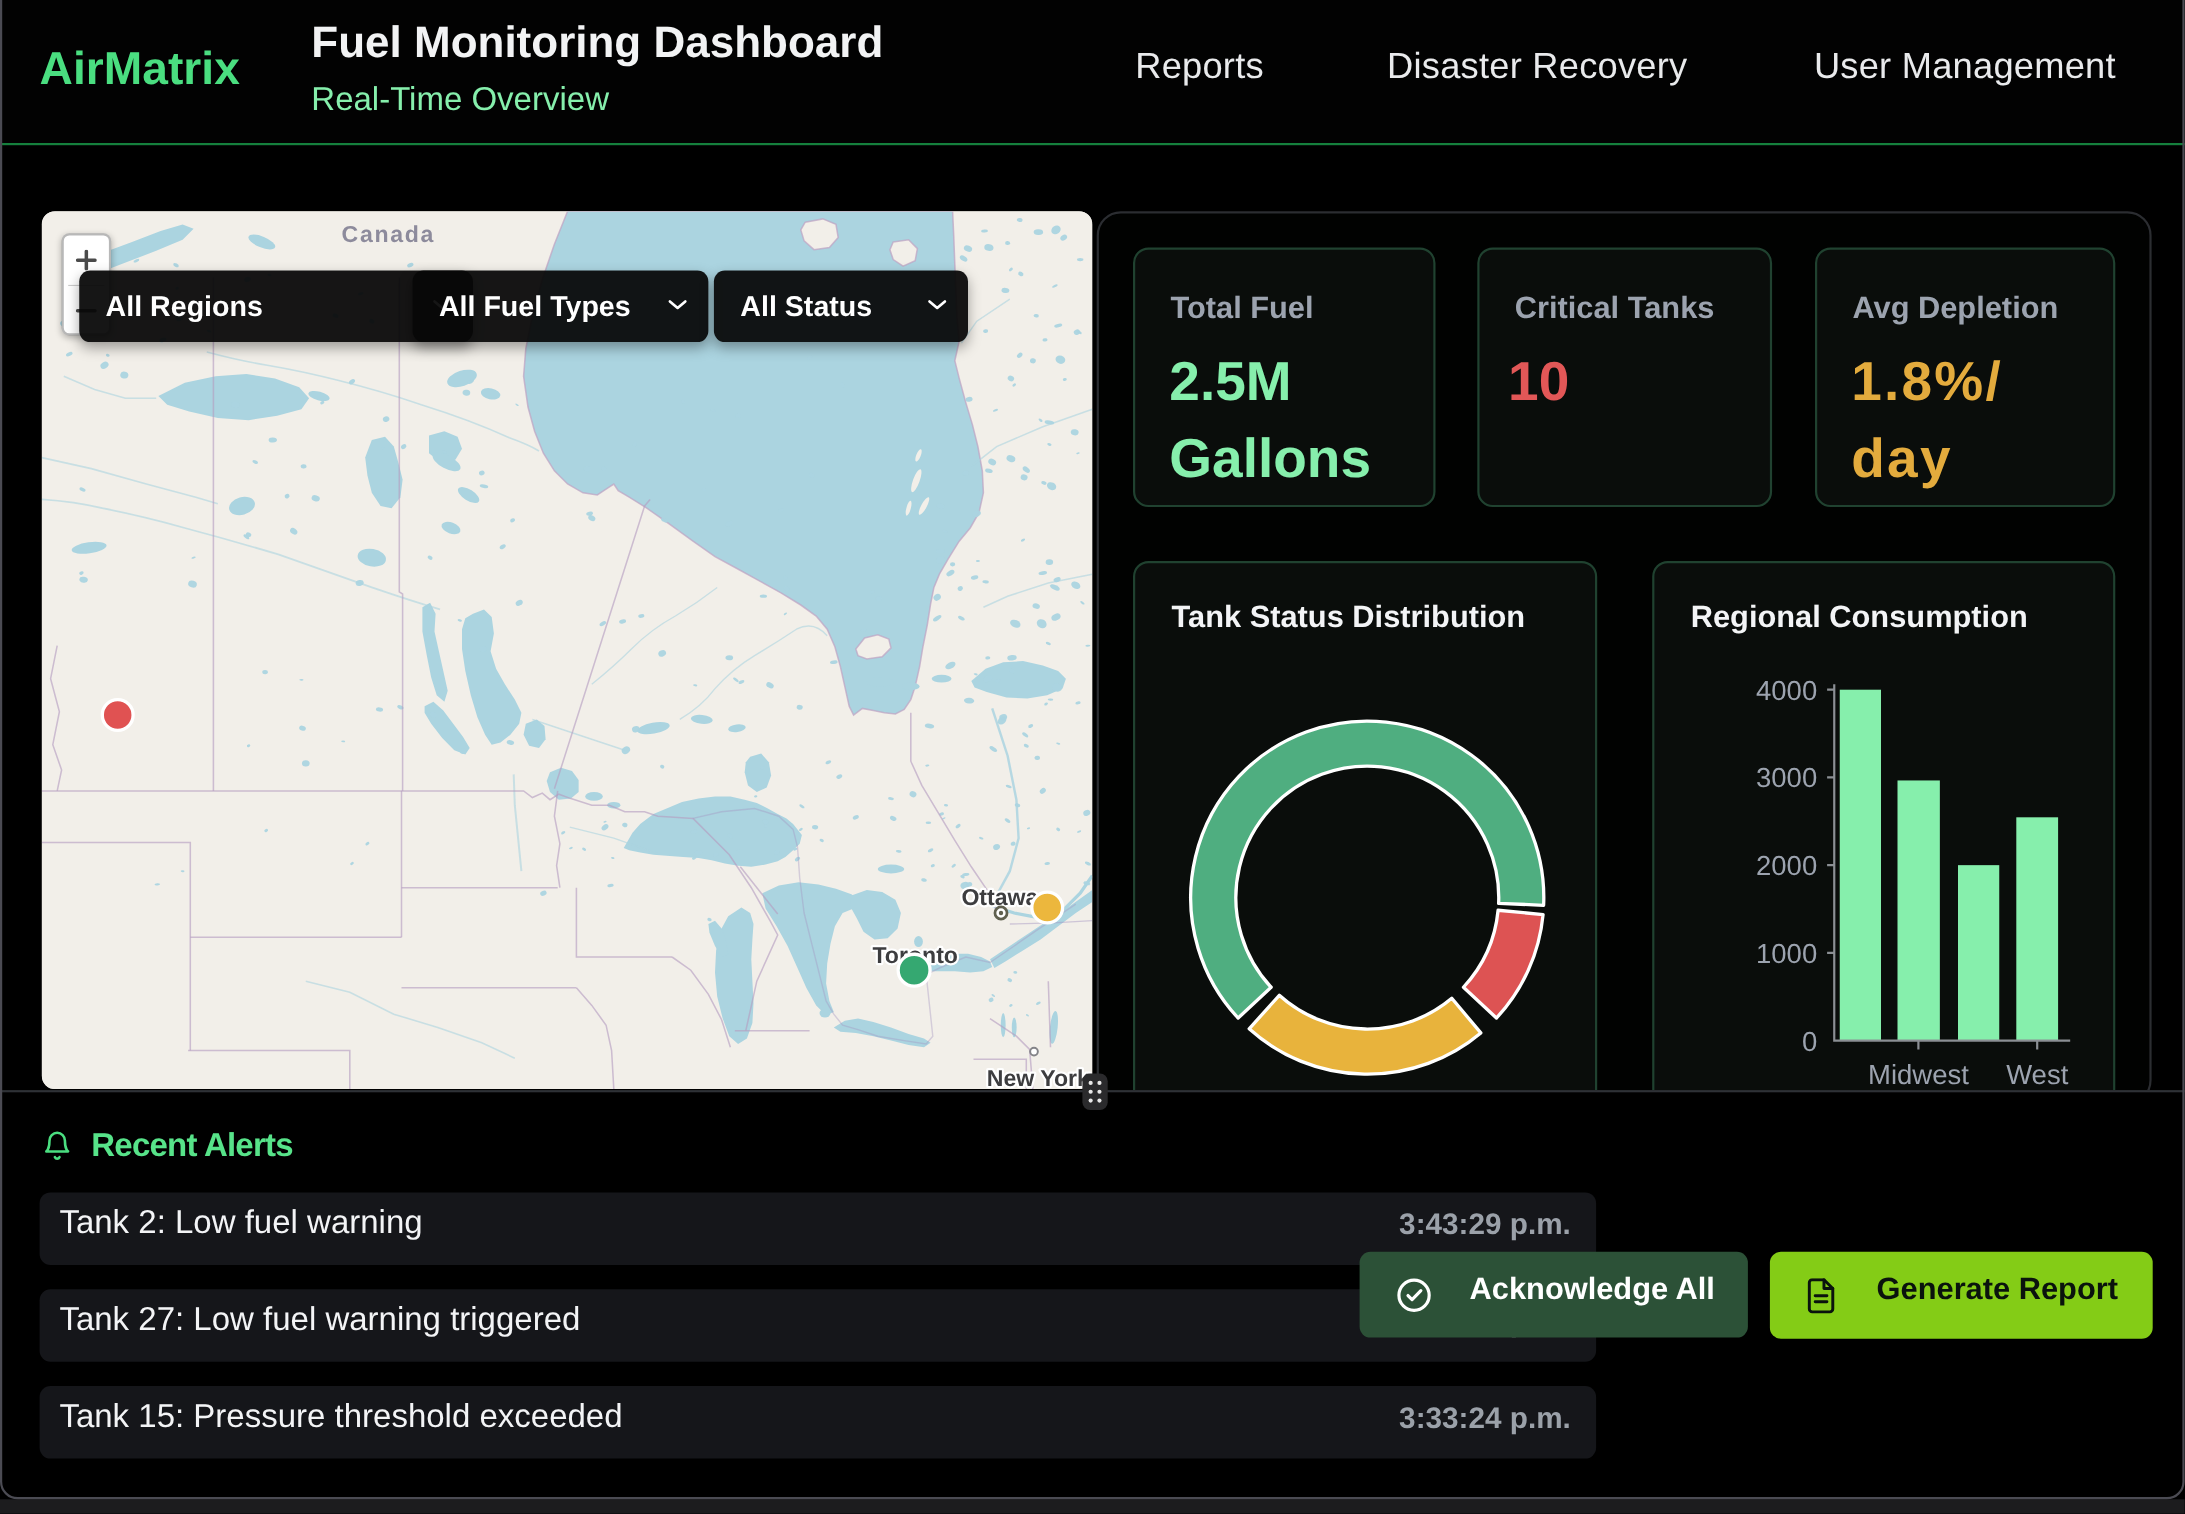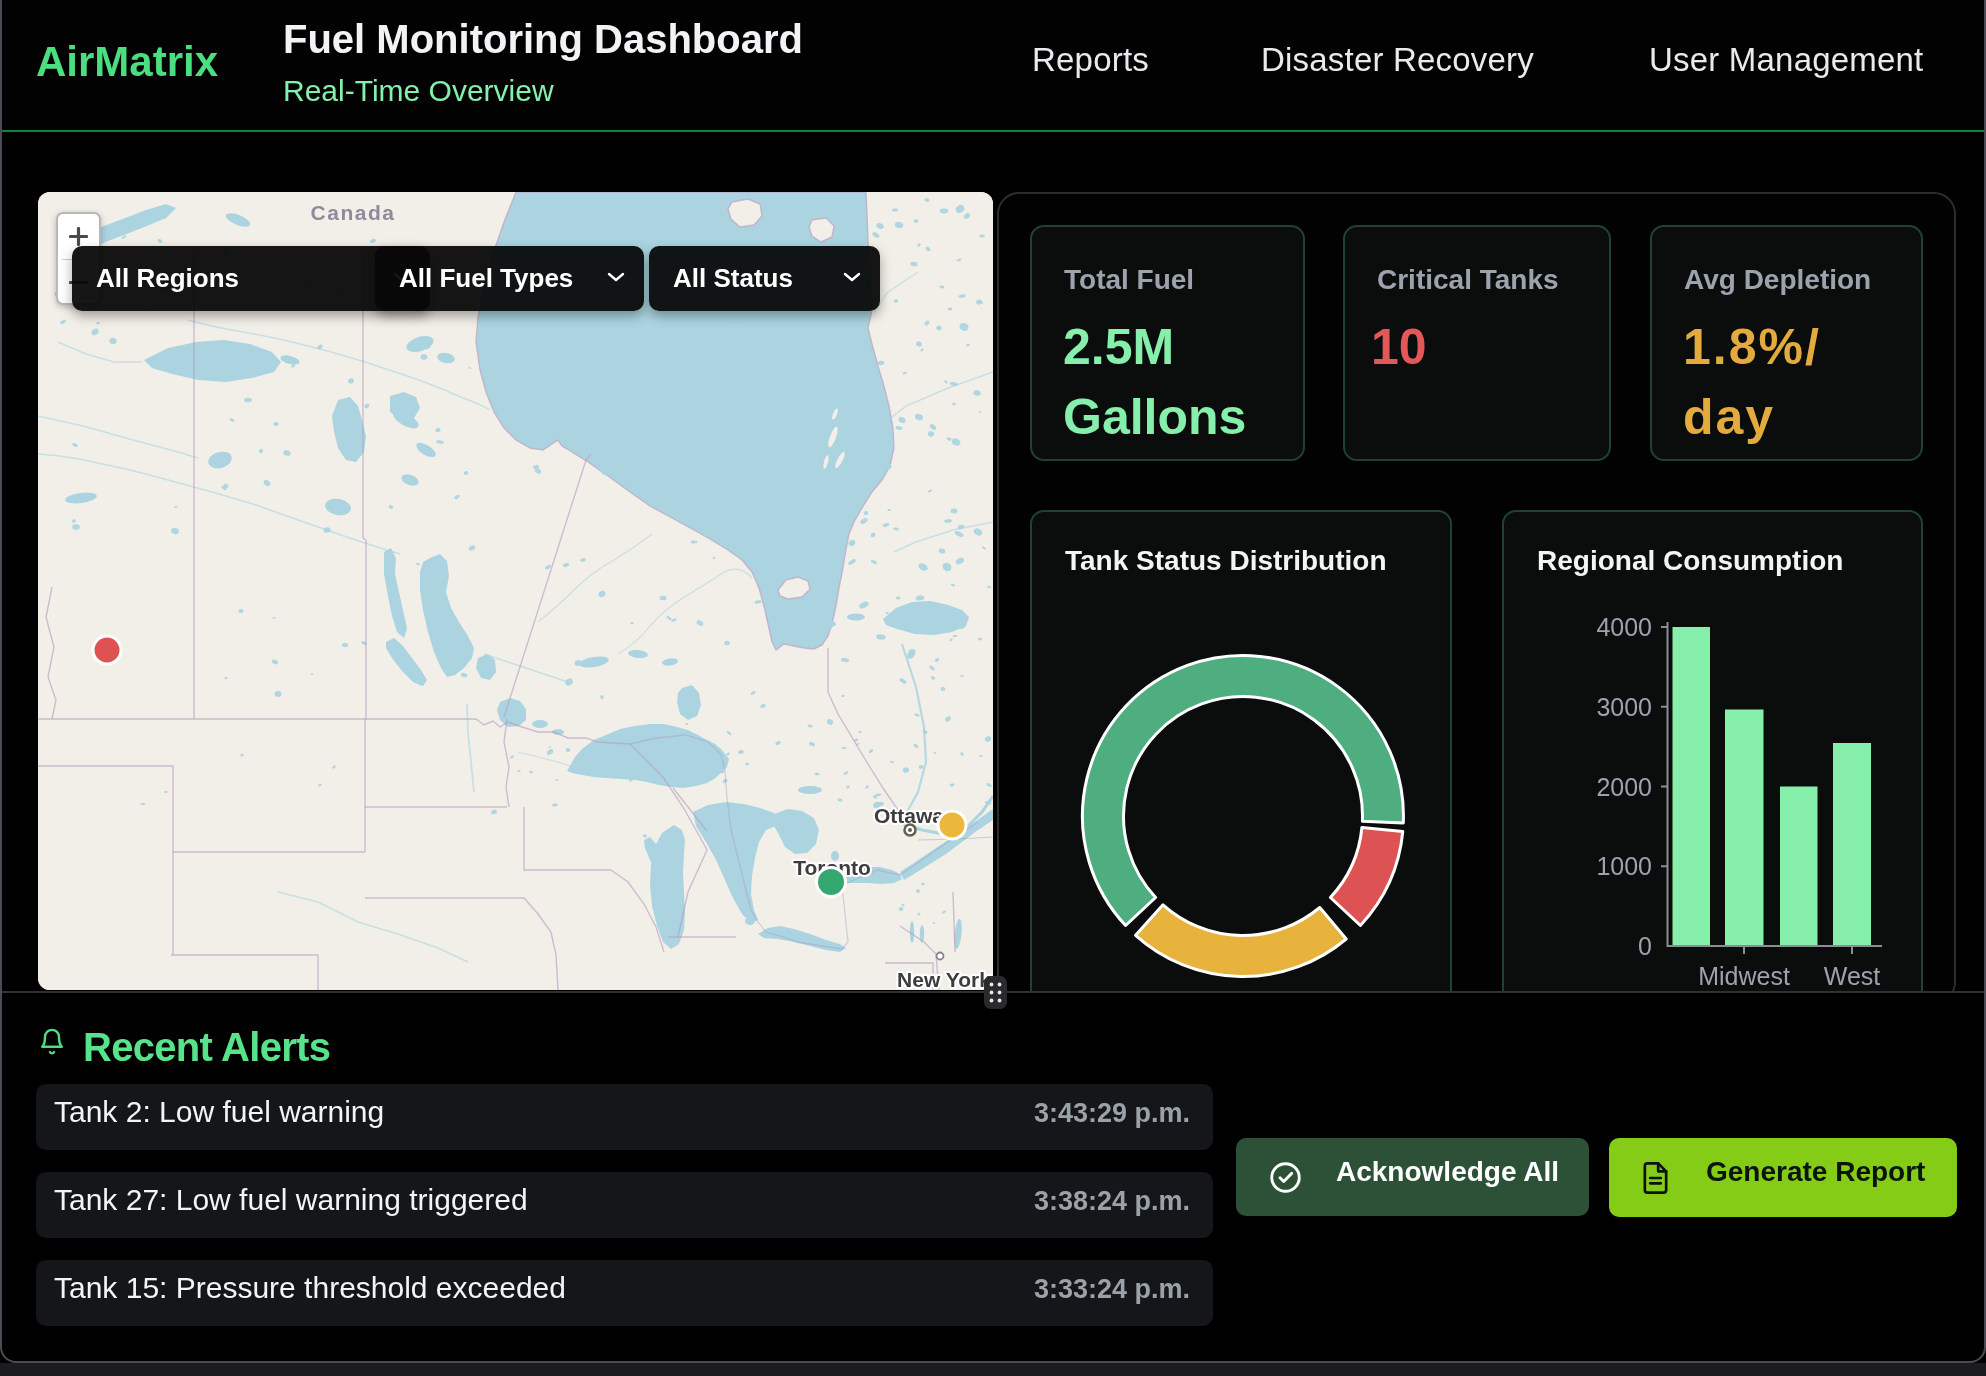--- a/index.html
+++ b/index.html
@@ -12,21 +12,21 @@
 .subtitle{position:absolute;left:283px;top:76px;font-size:30px;font-weight:500;color:#86efac;line-height:1}
 .nav{position:absolute;top:43px;font-size:33px;font-weight:400;color:#e9eaec;line-height:1;letter-spacing:0.2px}
 #map{position:absolute;left:38px;top:192px;width:955px;height:798px;border-radius:12px;overflow:hidden;background:#f2efe9}
 #panel{position:absolute;left:997px;top:192px;width:959px;height:812px;background:#010201;border:2px solid #2b2d31;border-radius:22px}
 .scard{position:absolute;top:225px;height:236px;background:#0a0d0b;border:2px solid #204230;border-radius:14px}
 .slabel{position:absolute;left:32px;top:39px;font-size:28px;font-weight:600;color:#9ca3af;line-height:1}
 .sval{position:absolute;left:31px;top:85px;font-size:50px;font-weight:bold;line-height:70px}
 .ccard{position:absolute;top:510px;height:500px;background:#0a0d0b;border:2px solid #204230;border-radius:14px;overflow:hidden}
 .ctitle{position:absolute;left:33px;top:35px;font-size:28px;font-weight:bold;color:#f3f4f6;line-height:1}
 #alerts{position:absolute;left:0;top:991px;width:1986px;height:385px;background:#000;border-top:2px solid #2e3136;z-index:10}
-.arow{position:absolute;left:36px;width:1177px;height:66px;background:#15161a;border-radius:10px}
+.arow{position:absolute;left:36px;width:1415px;height:66px;background:#15161a;border-radius:10px}
 .atext{position:absolute;left:18px;top:13px;font-size:30px;font-weight:500;color:#f3f4f6;line-height:1}
 .atime{position:absolute;right:23px;top:16px;font-size:27px;font-weight:700;color:#9ba1a9;line-height:1}
 #ackbtn{position:absolute;left:1236px;top:145px;width:353px;height:78px;background:#2c5137;border-radius:10px}
 #genbtn{position:absolute;left:1609px;top:145px;width:348px;height:79px;background:#84cc16;border-radius:10px}
 #windowborder{position:absolute;left:0;top:-40px;width:1986px;height:1403px;border:2px solid #4b4b53;border-radius:16px;z-index:60;pointer-events:none}
 #bottomstrip{position:absolute;left:0;top:1363px;width:1986px;height:13px;background:#1c1c1e;z-index:55}
 </style>
 </head>
 <body>
 <div id="header">
@@ -512,21 +512,21 @@
         <circle cx="15.5" cy="24.5" r="1.9"></circle>
 </g>
     </svg>
 </div>
 
 <div id="alerts">
   <svg class="abs" style="left:38px;top:33px" width="28" height="31" viewBox="0 0 24 26" fill="none" stroke="#4ade80" stroke-width="2" stroke-linecap="round" stroke-linejoin="round">
     <path d="M6 9a6 6 0 0 1 12 0c0 7 2.5 8.5 2.5 8.5h-17S6 16 6 9"></path>
     <path d="M10.2 22a2 2 0 0 0 3.6 0"></path>
   </svg>
-  <div class="abs" style="left:83px;top:34px;font-size:40px;font-weight:bold;color:#57e389;line-height:1;letter-spacing:-0.7px">Recent Alerts</div>
+  <div class="abs" style="left:83px;top:34px;font-size:30px;font-weight:bold;color:#57e389;line-height:1;letter-spacing:-0.7px">Recent Alerts</div>
 
   <div class="arow" style="top:91px">
     <div class="atext">Tank 2: Low fuel warning</div>
     <div class="atime">3:43:29 p.m.</div>
   </div>
   <div class="arow" style="top:179px">
     <div class="atext">Tank 27: Low fuel warning triggered</div>
     <div class="atime">3:38:24 p.m.</div>
   </div>
   <div class="arow" style="top:267px">

